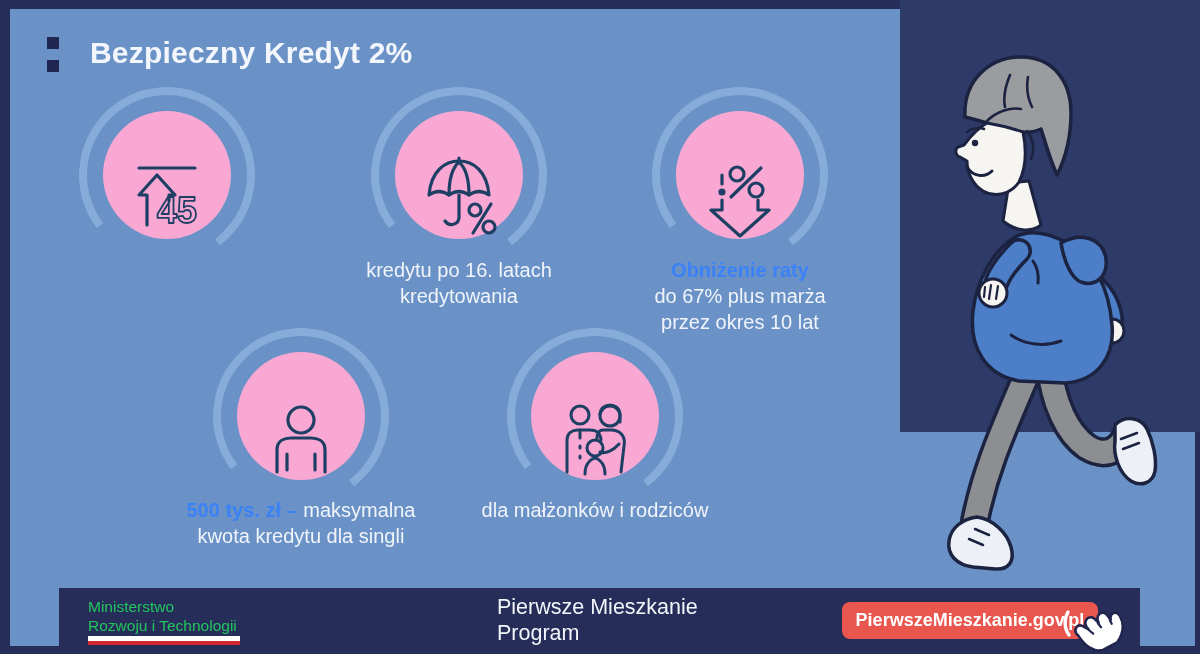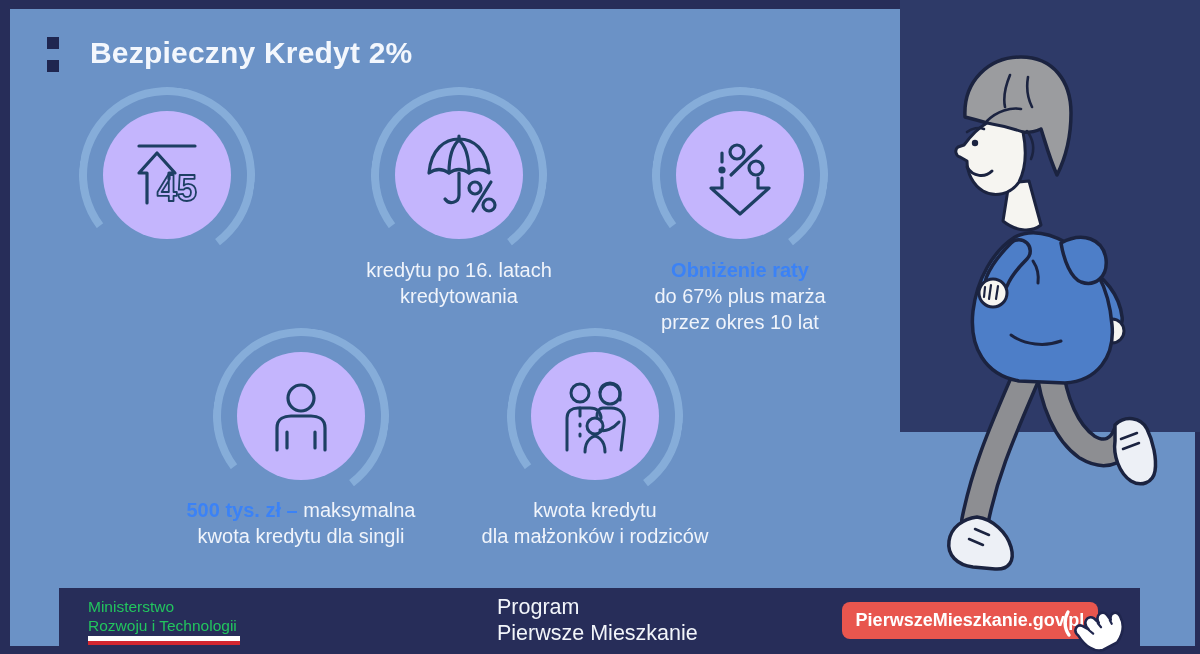--- a/index.html
+++ b/index.html
@@ -11,21 +11,21 @@
   .runner-panel{position:absolute;left:900px;top:0;width:300px;height:432px;background:#2e3a68;z-index:1;}
   .runner-svg{position:absolute;left:915px;top:35px;width:245px;height:555px;z-index:2;}
 
   .title-row{position:absolute;left:47px;top:34px;z-index:3;display:flex;align-items:center;}
   .title-squares{display:flex;flex-direction:column;gap:11px;margin-top:3px;}
   .title-squares .sq{width:12px;height:12px;background:#1f2650;}
   .page-title{margin:0 0 0 31px;font-size:30px;font-weight:bold;color:#f3f7fd;letter-spacing:.2px;}
 
   .circle-wrap{position:absolute;width:176px;height:176px;z-index:3;}
   .ring{position:absolute;inset:0;border-radius:50%;border:8px solid #86add9;border-bottom-color:transparent;transform:rotate(8deg);}
-  .green-circle{position:absolute;left:24px;top:24px;width:128px;height:128px;border-radius:50%;background:#c4b5fd;display:flex;align-items:center;justify-content:center;text-decoration:underline;}
+  .green-circle{position:absolute;left:24px;top:24px;width:128px;height:128px;border-radius:50%;background:#f9a8d4;display:flex;align-items:flex-end;justify-content:center;text-decoration:underline;}
 
   .feature-text{position:absolute;z-index:3;text-align:center;color:#f0f4fb;font-size:20px;line-height:26px;}
   .navy{color:#3b82f6;font-weight:bold;}
 
   .footer-bar{position:absolute;left:59px;top:588px;width:1081px;height:66px;background:#272d59;z-index:4;}
   .ministry{position:absolute;left:88px;top:597px;z-index:5;color:#22c55e;font-size:15.5px;line-height:19px;}
   .flag{position:absolute;left:88px;top:636px;width:152px;z-index:5;}
   .flag .w{height:4.5px;background:#ffffff;}
   .flag .r{height:4.5px;background:#d22630;}
   .program{position:absolute;left:497px;top:594px;z-index:5;color:#f2f5fa;font-size:21.5px;line-height:26px;}
@@ -165,38 +165,37 @@
         <path d="M14,76 L14,44 C14,37 19,34 25,34 L37,34 C44,34 48,38 48,44"></path>
         <path d="M27,34 L27,42 M27,50 L27,52 M27,60 L27,62"></path>
         <path d="M68,76 L71,50 C73,40 67,34 58,34 L50,34 C46,34 44,38 44,42"></path>
         <path d="M66,48 C60,55 52,58 47,56"></path>
         <circle cx="42" cy="52" r="8"></circle>
         <path d="M32,78 C32,64 42,62 42,62 C42,62 52,64 52,78"></path>
       </svg>
     </div>
   </div>
   <div class="feature-text" style="left:455px;top:497px;width:280px;">
-    <div>kwota kredytu</div>
     <div>dla małżonków i rodziców</div>
   </div>
 
   <div class="footer-bar"></div>
 
   <div class="ministry">
     <div>Ministerstwo</div>
     <div>Rozwoju i Technologii</div>
   </div>
   <div class="flag">
     <div class="w"></div>
     <div class="r"></div>
   </div>
 
   <div class="program">
+    <div>Pierwsze Mieszkanie</div>
     <div>Program</div>
-    <div>Pierwsze Mieszkanie</div>
   </div>
 
   <button class="gov-button">PierwszeMieszkanie.gov.pl</button>
 
   <svg class="cursor-hand" viewBox="0 0 64 50" fill="none" stroke-linecap="round" stroke-linejoin="round">
     <path d="M6,8 C2,15 2,24 7,31" stroke="#ffffff" stroke-width="3.4"></path>
     <g transform="rotate(-28 36 26)">
       <path d="M16,22 C13,15 20,10 24,15 L28,21 C25,12 34,7 38,14 L40,20 C40,11 50,10 51,17 L52,23 C54,16 62,17 62,24 C62,33 57,41 47,46 L31,46 C22,44 17,34 16,22 Z" fill="#ffffff" stroke="#20264e" stroke-width="2.6"></path>
       <path d="M28,22 L30,27 M39,20 L40,25 M51,23 L51,27" stroke="#20264e" stroke-width="2.2"></path>
     </g>

